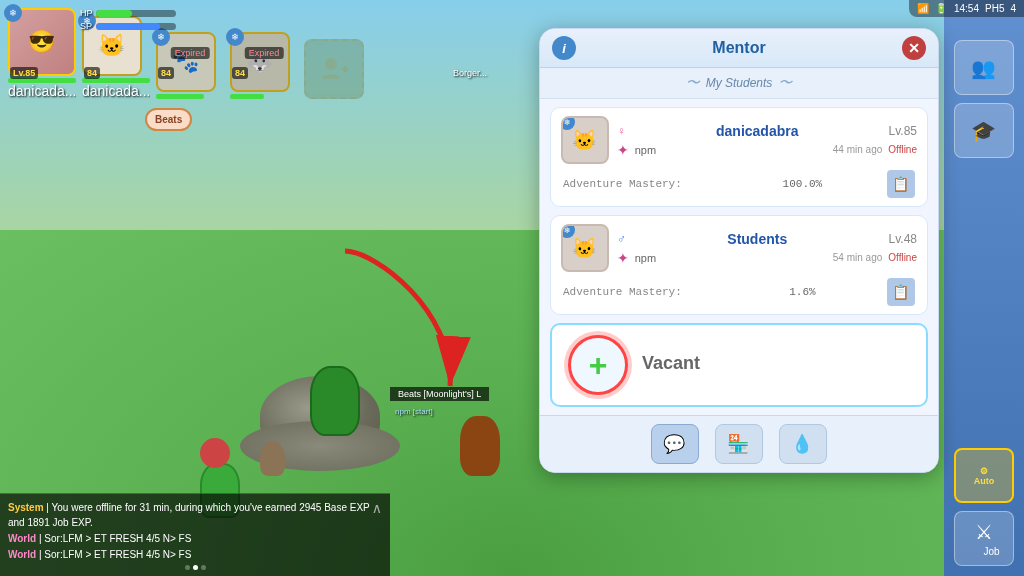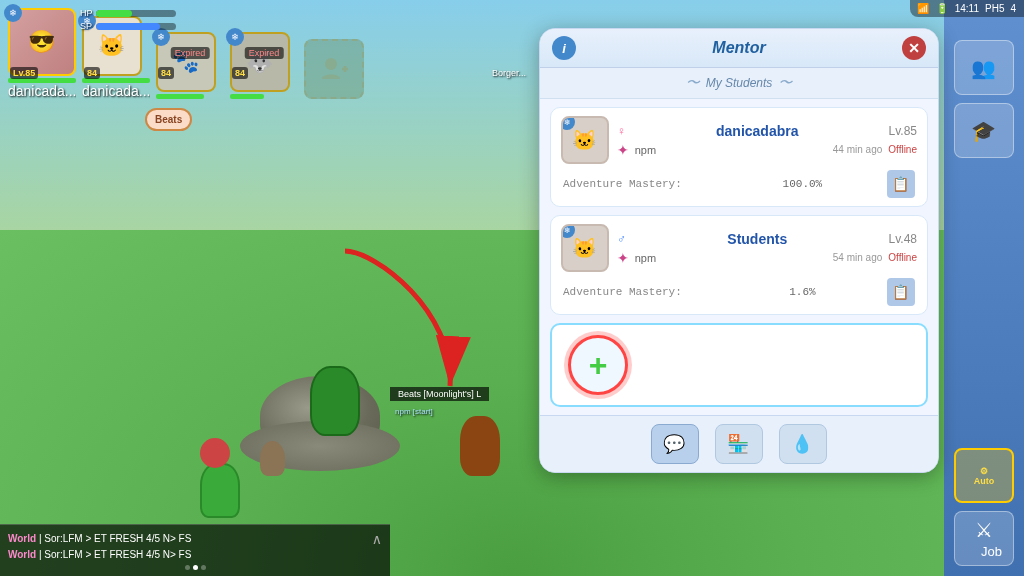--- a/index.html
+++ b/index.html
@@ -214,21 +214,21 @@
       flex-direction: column;
       align-items: center;
       justify-content: center;
       cursor: pointer;
       font-size: 20px;
       color: white;
       gap: 2px;
     }
 
     .right-btn .btn-label {
-      font-size: 13px;
+      font-size: 10px;
       color: white;
       margin-left: 15px;
     }
 
     .auto-btn {
       width: 60px;
       height: 55px;
       border-radius: 8px;
       background: rgba(255,200,0,0.3);
       border: 2px solid #ffcc00;
@@ -318,21 +318,20 @@
       justify-content: center;
       border-bottom: 1px solid #c0d0e8;
       position: relative;
     }
 
     .mentor-title {
       font-size: 16px;
       font-weight: bold;
       color: #2060a0;
       text-align: center;
-      font-style: italic;
     }
 
     .mentor-close {
       position: absolute;
       right: 12px;
       top: 50%;
       transform: translateY(-50%);
       width: 24px;
       height: 24px;
       border-radius: 50%;
@@ -670,21 +669,21 @@
       font-weight: bold;
       color: #884422;
       border: 2px solid #cc8844;
       z-index: 10;
     }
 
     
     .bergen-label {
       position: absolute;
       top: 68px;
-      left: 492px;
+      left: 453px;
       color: white;
       font-size: 9px;
       text-shadow: 1px 1px 2px black;
       z-index: 5;
     }
 
     
     .beats-float {
       position: absolute;
       bottom: 175px;
@@ -744,21 +743,21 @@
     <marker id="arrowhead" markerWidth="10" markerHeight="7" refX="10" refY="3.5" orient="auto">
       <polygon points="0 0, 10 3.5, 0 7" fill="#dd2222"></polygon>
     </marker>
   </defs>
   <path d="M 50 20 C 80 20, 160 80, 155 155" stroke="#dd2222" stroke-width="5" fill="none" marker-end="url(#arrowhead)"></path>
 </svg>
 
 <div class="status-bar">
   <span>📶</span>
   <span>🔋</span>
-  <span>14:11</span>
+  <span>14:54</span>
   <span>PH5</span>
   <span>4</span>
 </div>
 
 <div class="party-bar">
 
   <div class="party-member" style="position:relative;">
     <div class="snow-badge" style="top:-4px;left:-4px;position:absolute;z-index:3;">❄</div>
     <div class="party-avatar main-char">😎</div>
     <div class="party-level">Lv.85</div>
@@ -814,20 +813,24 @@
   <div class="bar-row">
     <span class="bar-label">SP</span>
     <div class="bar-track">
       <div class="bar-fill-sp"></div>
     </div>
   </div>
 </div>
 
 <div class="chat-box">
   <span class="chat-expand">∧</span>
+  <div class="chat-line">
+    <span class="chat-tag system">System</span>
+    <span> | You were offline for 31 min, during which you've earned 2945 Base EXP and 1891 Job EXP.</span>
+  </div>
   <div class="chat-line">
     <span class="chat-tag world">World</span>
     <span> | Sor:LFM &gt; ET FRESH 4/5 N&gt; FS</span>
   </div>
   <div class="chat-line">
     <span class="chat-tag world">World</span>
     <span> | Sor:LFM &gt; ET FRESH 4/5 N&gt; FS</span>
   </div>
   <div class="chat-dots">
     <div class="chat-dot"></div>
@@ -918,20 +921,21 @@
     <div class="adventure-row">
       <span class="adventure-label">Adventure Mastery:</span>
       <span class="adventure-value">1.6%</span>
       <div class="book-icon">📋</div>
     </div>
   </div>
 
   <div class="vacant-card">
     <div class="vacant-plus">+</div>
     <div class="vacant-text">
+      <div class="vacant-title">Vacant</div>
     </div>
   </div>
 
   <div class="mentor-bottom">
     <div class="mentor-bottom-btn active">
       <span>💬</span>
     </div>
     <div class="mentor-bottom-btn">
       <span>🏪</span>
     </div>

